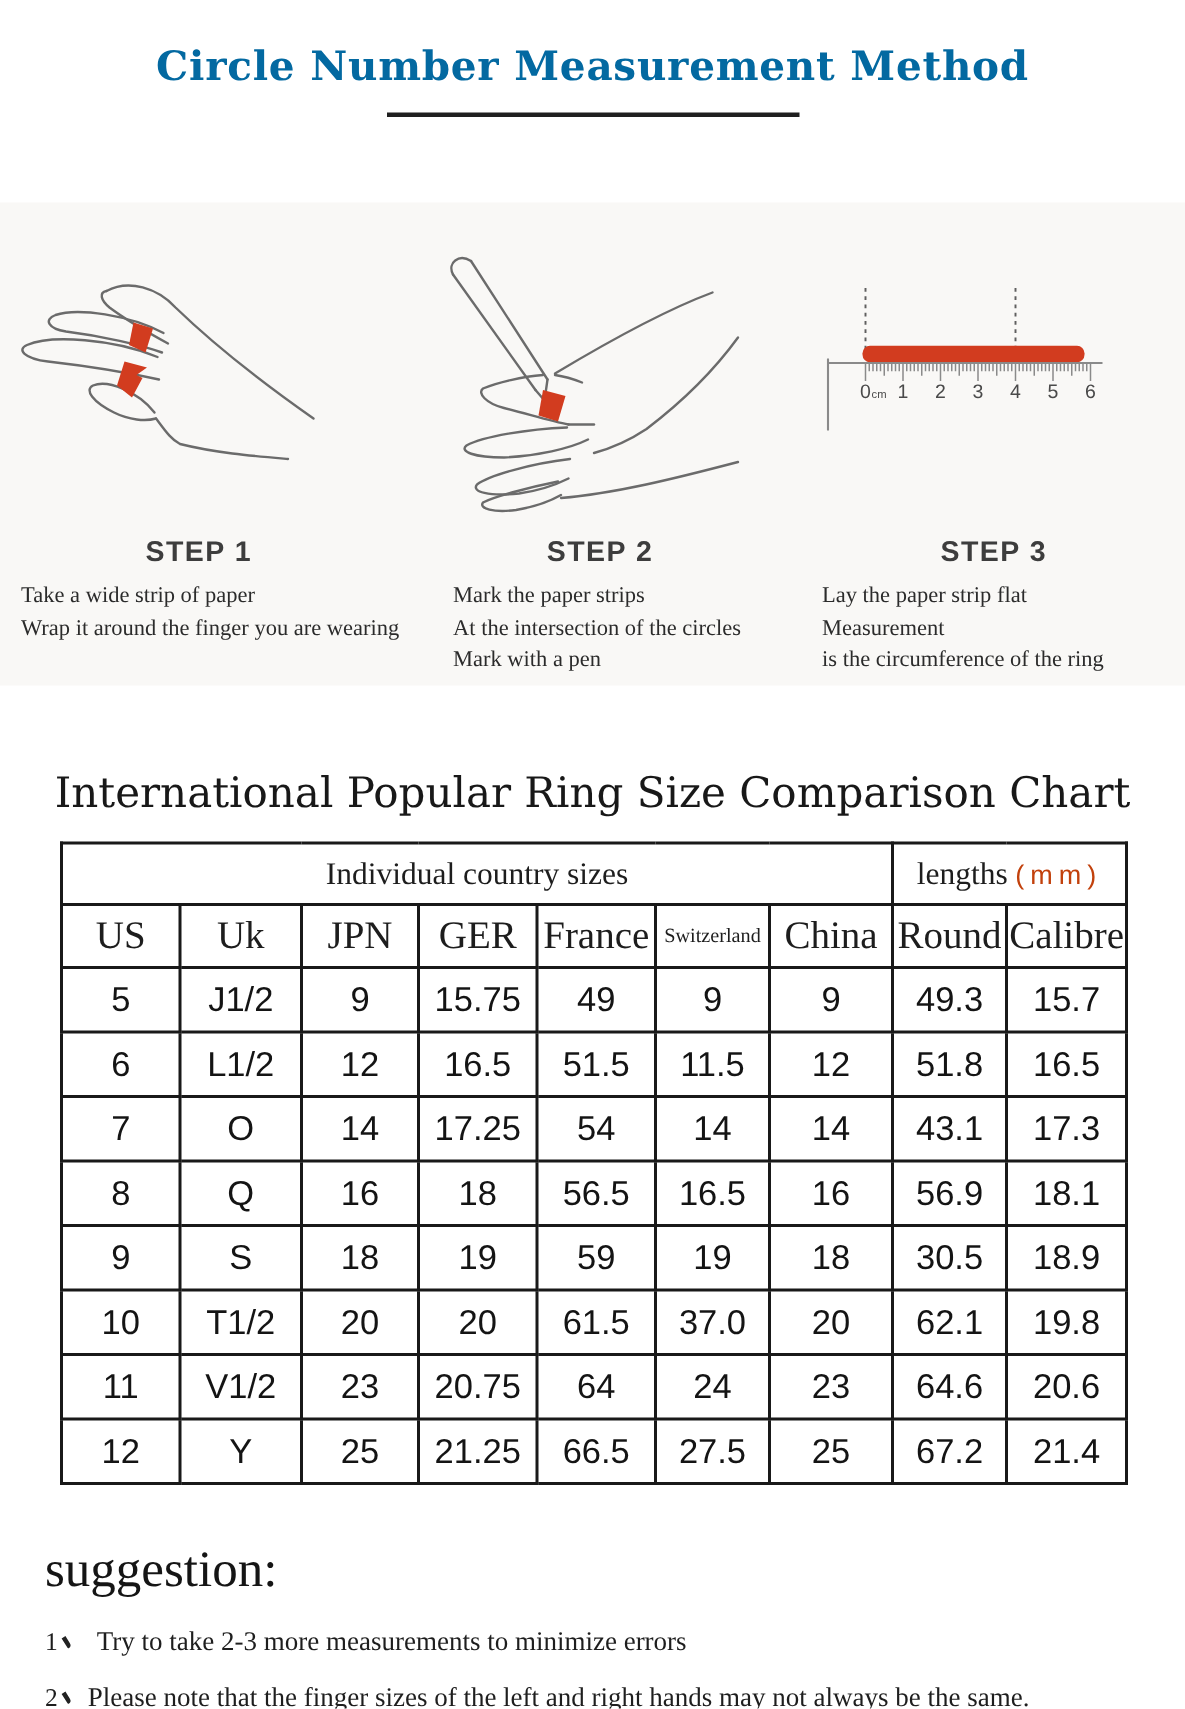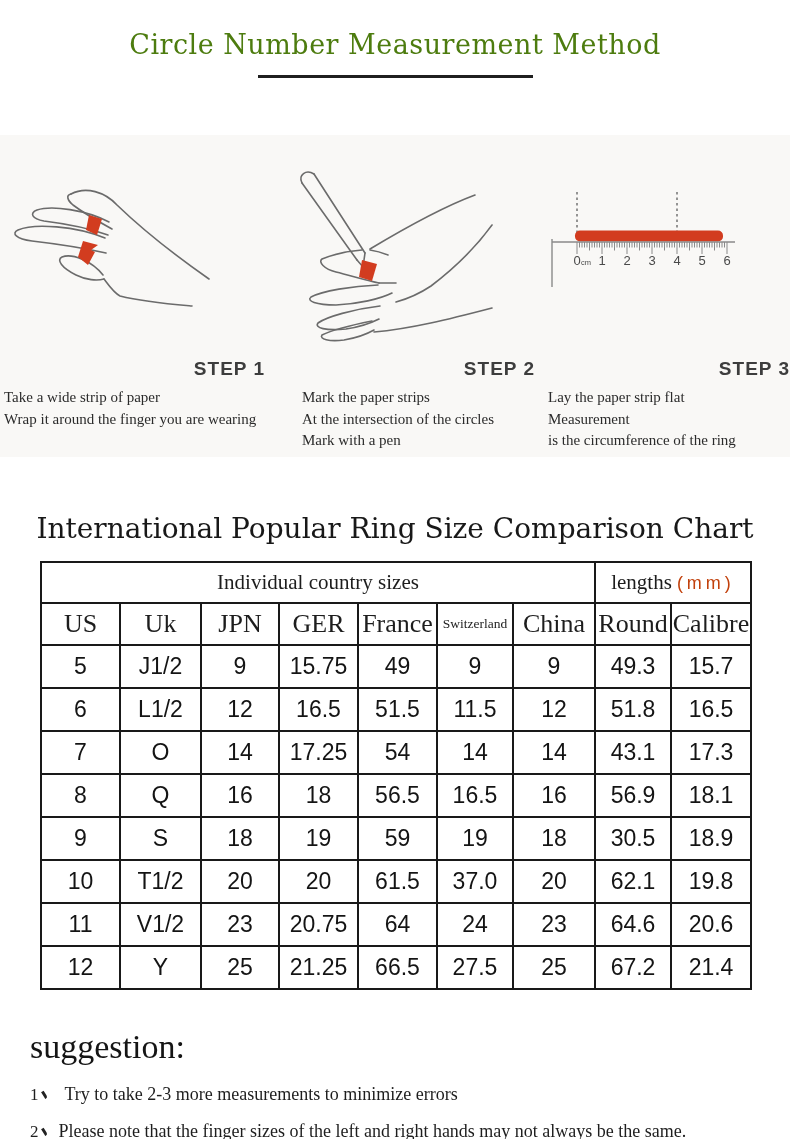--- a/index.html
+++ b/index.html
@@ -1,36 +1,36 @@
 <!DOCTYPE html>
 <html><head>
 <meta charset="utf-8">
 <style>
   html,body{margin:0;padding:0;background:#ffffff;}
   body{width:790px;height:1139px;overflow:hidden;position:relative;
        font-family:"Liberation Serif",serif;color:#232323;}
 
   
   .header{padding-top:28px;text-align:center;}
-  .page-title{margin:0;font-family:"DejaVu Serif",serif;font-weight:400;
-              font-size:27px;line-height:34px;color:#4d7c0f;letter-spacing:.5px;}
+  .page-title{margin:0;font-family:"DejaVu Serif",serif;font-weight:700;
+              font-size:27px;line-height:34px;color:#0369a1;letter-spacing:.5px;}
   .title-underline{width:275px;height:3px;background:#1f1f1f;margin:13px auto 0;}
 
   
   .steps{margin-top:57px;height:322px;background:#f9f8f6;display:flex;}
   .step{display:flex;flex-direction:column;box-sizing:border-box;}
   .step1{width:265px;} .step2{width:270px;} .step3{width:255px;}
   .illus{height:222px;display:flex;justify-content:center;align-items:flex-start;}
   .illus svg{display:block;}
-  .step-label{text-align:right;font-family:"Liberation Sans",sans-serif;
+  .step-label{text-align:center;font-family:"Liberation Sans",sans-serif;
               font-weight:700;font-size:19px;line-height:24px;color:#3d3d3d;
               letter-spacing:1px;}
   .step-lines{margin-top:6px;font-size:15px;line-height:21.5px;color:#2b2b2b;}
   .step-lines p{margin:0;white-space:nowrap;}
-  .step1 .step-lines{padding-left:4px;}
+  .step1 .step-lines{padding-left:14px;}
   .step2 .step-lines{padding-left:37px;}
   .step3 .step-lines{padding-left:13px;}
 
   
   .chart-title{margin:55px 0 0;text-align:center;font-family:"DejaVu Serif",serif;
                font-weight:500;font-size:28px;line-height:34px;color:#181818;}
   table.ring-table{border-collapse:collapse;table-layout:fixed;width:710px;
                    margin:15px 0 0 40px;}
   .ring-table th,.ring-table td{border:2px solid #191919;text-align:center;
                                 padding:0;font-weight:normal;overflow:hidden;}

